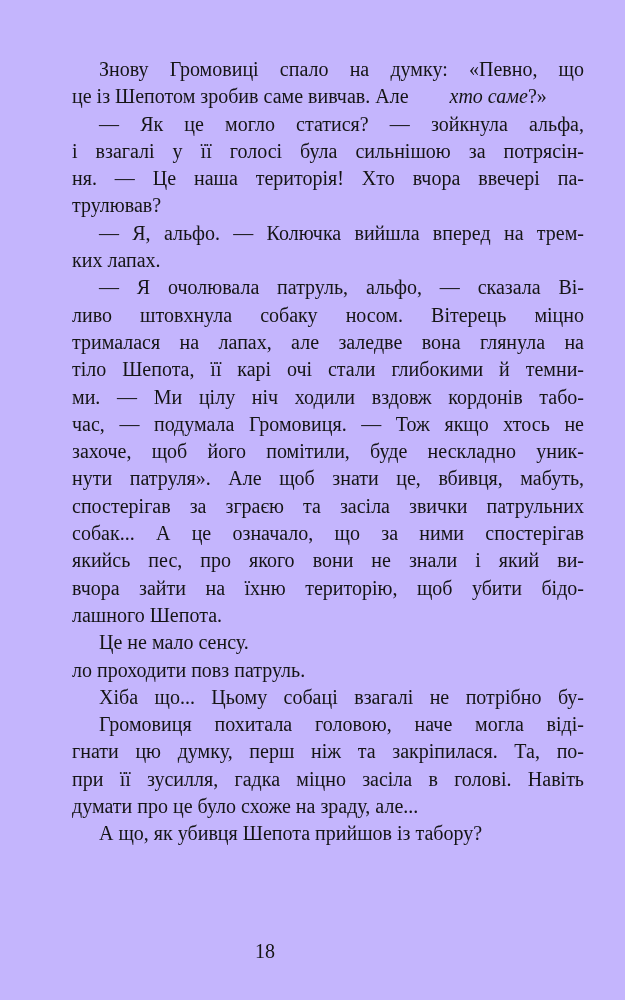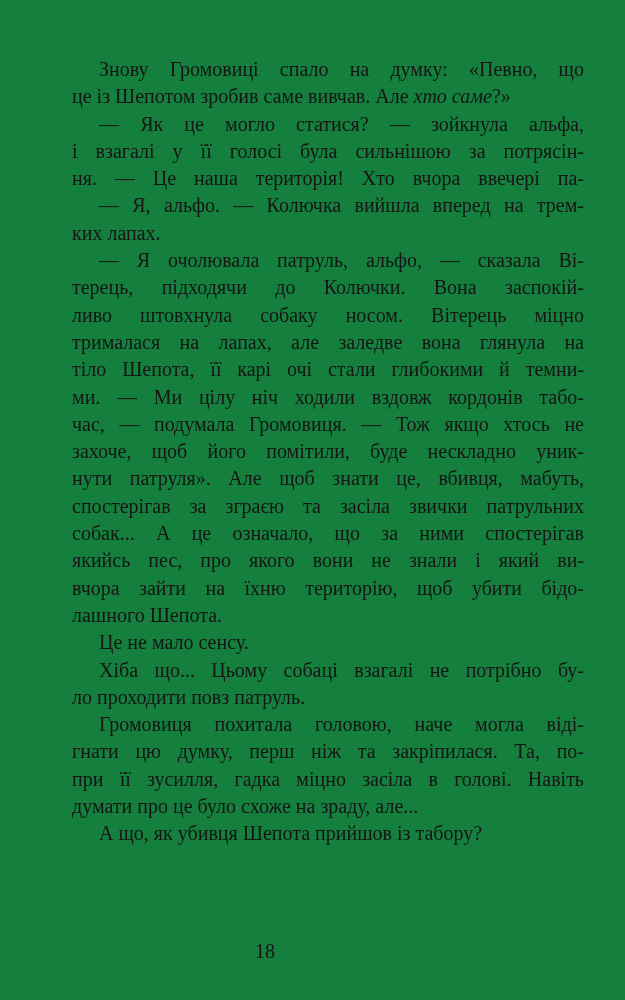--- a/index.html
+++ b/index.html
@@ -11,21 +11,21 @@
     height: 1000px;
     background: #ffffff;
     font-family: "Liberation Serif", "DejaVu Serif", serif;
     color: #151515;
     position: relative;
     overflow: hidden;
   }
   .book-page {
     position: absolute;
     inset: 0;
-    background: #15803d;
+    background: #c4b5fd;
   }
   .text-block {
     position: absolute;
     left: 72px;
     top: 56px;
     width: 512px;
     font-size: 20px;
   }
   .line {
     line-height: 27.3px;
@@ -33,20 +33,21 @@
     text-align-last: justify;
   }
   .line.last {
     text-align-last: auto;
   }
   .line.indent {
     text-indent: 27px;
   }
   .seg-italic {
     font-style: italic;
+    margin-left: 36px;
   }
   .page-number {
     position: absolute;
     top: 938px;
     left: 0;
     width: 530px;
     text-align: center;
     font-size: 20px;
     line-height: 27px;
   }
@@ -54,39 +55,39 @@
 </head>
 <body>
 
 <div class="book-page">
   <div class="text-block">
       <div class="line indent"><span>Знову Громовиці спало на думку: «Певно, що</span></div>
       <div class="line last"><span>це із Шепотом зробив саме вивчав. Але </span><span class="seg-italic">хто саме</span><span>?»</span></div>
       <div class="line indent"><span>— Як це могло статися? — зойкнула альфа,</span></div>
       <div class="line"><span>і взагалі у її голосі була сильнішою за потрясін-</span></div>
       <div class="line"><span>ня. — Це наша територія! Хто вчора ввечері па-</span></div>
+      <div class="line last"><span>трулював?</span></div>
       <div class="line indent"><span>— Я, альфо. — Колючка вийшла вперед на трем-</span></div>
       <div class="line last"><span>ких лапах.</span></div>
       <div class="line indent"><span>— Я очолювала патруль, альфо, — сказала Ві-</span></div>
-      <div class="line"><span>терець, підходячи до Колючки. Вона заспокій-</span></div>
       <div class="line"><span>ливо штовхнула собаку носом. Вітерець міцно</span></div>
       <div class="line"><span>трималася на лапах, але заледве вона глянула на</span></div>
       <div class="line"><span>тіло Шепота, її карі очі стали глибокими й темни-</span></div>
       <div class="line"><span>ми. — Ми цілу ніч ходили вздовж кордонів табо-</span></div>
       <div class="line"><span>час, — подумала Громовиця. — Тож якщо хтось не</span></div>
       <div class="line"><span>захоче, щоб його помітили, буде нескладно уник-</span></div>
       <div class="line"><span>нути патруля». Але щоб знати це, вбивця, мабуть,</span></div>
       <div class="line"><span>спостерігав за зграєю та засіла звички патрульних</span></div>
       <div class="line"><span>собак... А це означало, що за ними спостерігав</span></div>
       <div class="line"><span>якийсь пес, про якого вони не знали і який ви-</span></div>
       <div class="line"><span>вчора зайти на їхню територію, щоб убити бідо-</span></div>
       <div class="line last"><span>лашного Шепота.</span></div>
       <div class="line indent last"><span>Це не мало сенсу.</span></div>
+      <div class="line last"><span>ло проходити повз патруль.</span></div>
       <div class="line indent"><span>Хіба що... Цьому собаці взагалі не потрібно бу-</span></div>
-      <div class="line last"><span>ло проходити повз патруль.</span></div>
       <div class="line indent"><span>Громовиця похитала головою, наче могла віді-</span></div>
       <div class="line"><span>гнати цю думку, перш ніж та закріпилася. Та, по-</span></div>
       <div class="line"><span>при її зусилля, гадка міцно засіла в голові. Навіть</span></div>
       <div class="line last"><span>думати про це було схоже на зраду, але...</span></div>
       <div class="line indent last"><span>А що, як убивця Шепота прийшов із табору?</span></div>
     </div>
   <div class="page-number">18</div>
 </div>
 
 </body></html>

